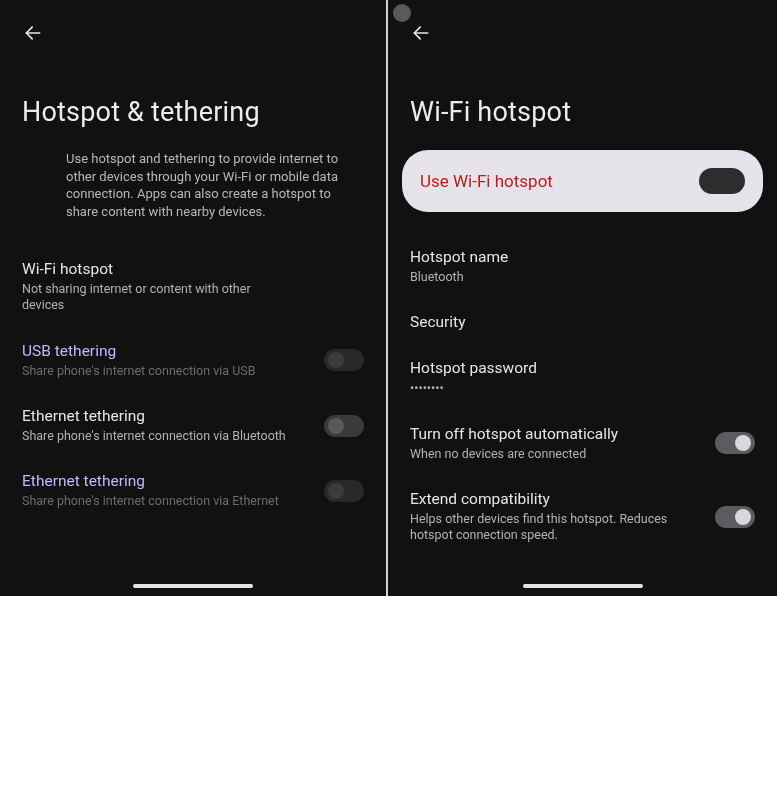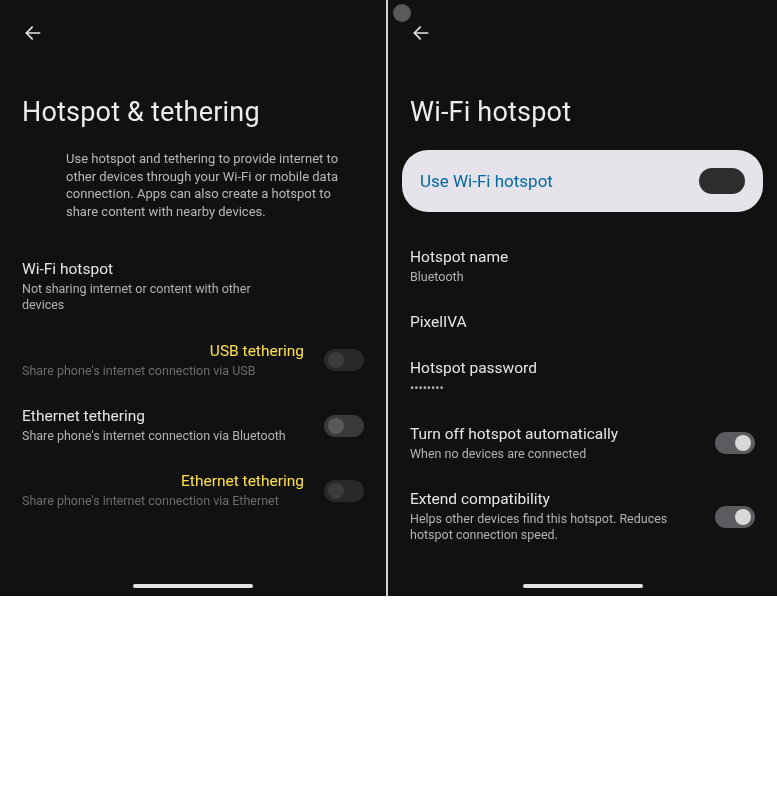--- a/index.html
+++ b/index.html
@@ -10,31 +10,31 @@
   .screen.right { width: 389px; }
   .pad { padding: 0 22px; }
   .back { position: absolute; top: 22px; left: 22px; width: 22px; height: 22px; display: flex; align-items: center; justify-content: center; cursor: pointer; }
   .back svg { stroke: #e8e8e8; }
   .title { font-size: 27px; font-weight: 400; color: #ececec; letter-spacing: 0.2px; margin-top: 96px; margin-bottom: 22px; }
   .screen.right .title { margin-top: 96px; margin-bottom: 22px; }
   .intro { font-size: 13px; line-height: 1.35; color: #b8b8b8; margin-bottom: 26px; margin-left: 44px; }
   .row { position: relative; padding: 14px 0; }
   .row .label { font-size: 15.5px; color: #e6e6e6; }
   .row .sub   { font-size: 12.5px; color: #b2b2b2; margin-top: 3px; line-height: 1.3; max-width: 270px; }
-  .row.disabled .label { color: #fde047; text-align: right; }
+  .row.disabled .label { color: #c4b5fd; }
   .row.disabled .sub   { color: #6c6c6c; }
   .row.withtoggle { padding-right: 60px; }
   .toggle { position: absolute; right: 0; top: 50%; transform: translateY(-50%); width: 40px; height: 22px; border-radius: 11px; background: #3a3a3c; cursor: pointer; }
   .toggle .knob { position: absolute; left: 4px; top: 3px; width: 16px; height: 16px; border-radius: 50%; background: #5a5a5c; transition: none; }
   .toggle.on { background: #5c5c60; }
   .toggle.on .knob { left: 20px; background: #d8d8da; }
   .row.disabled .toggle { opacity: 0.6; cursor: default; }
   
   .card { background: #e6e2ea; border-radius: 26px; margin: 0 14px 22px 14px; padding: 18px 18px; display: flex; align-items: center; justify-content: space-between; }
-  .card .card-label { color: #0369a1; font-size: 17px; }
+  .card .card-label { color: #b91c1c; font-size: 17px; }
   .card .toggle { position: static; transform: none; background: #2d2d2f; width: 46px; height: 26px; border-radius: 13px; }
   .card .toggle .knob { width: 18px; height: 18px; top: 4px; left: 5px; background: #5a5a5c; }
   .navbar { position: absolute; left: 50%; bottom: 8px; transform: translateX(-50%); width: 120px; height: 4px; border-radius: 2px; background: #e6e6e6; }
 </style>
 </head>
 <body>
 
 <div class="wrap">
 
   <div class="screen left">
@@ -97,21 +97,21 @@
           <div class="knob"></div>
         </div>
     </div>
 
     <div class="pad">
       <div class="row">
         <div class="label">Hotspot name</div>
         <div class="sub">Bluetooth</div>
       </div>
       <div class="row">
-        <div class="label">PixelIVA</div>
+        <div class="label">Security</div>
       </div>
       <div class="row">
         <div class="label">Hotspot password</div>
         <div class="sub">••••••••</div>
       </div>
       <div class="row withtoggle">
         <div class="label">Turn off hotspot automatically</div>
         <div class="sub">When no devices are connected</div>
         <div class="toggle on">
             <div class="knob"></div>

